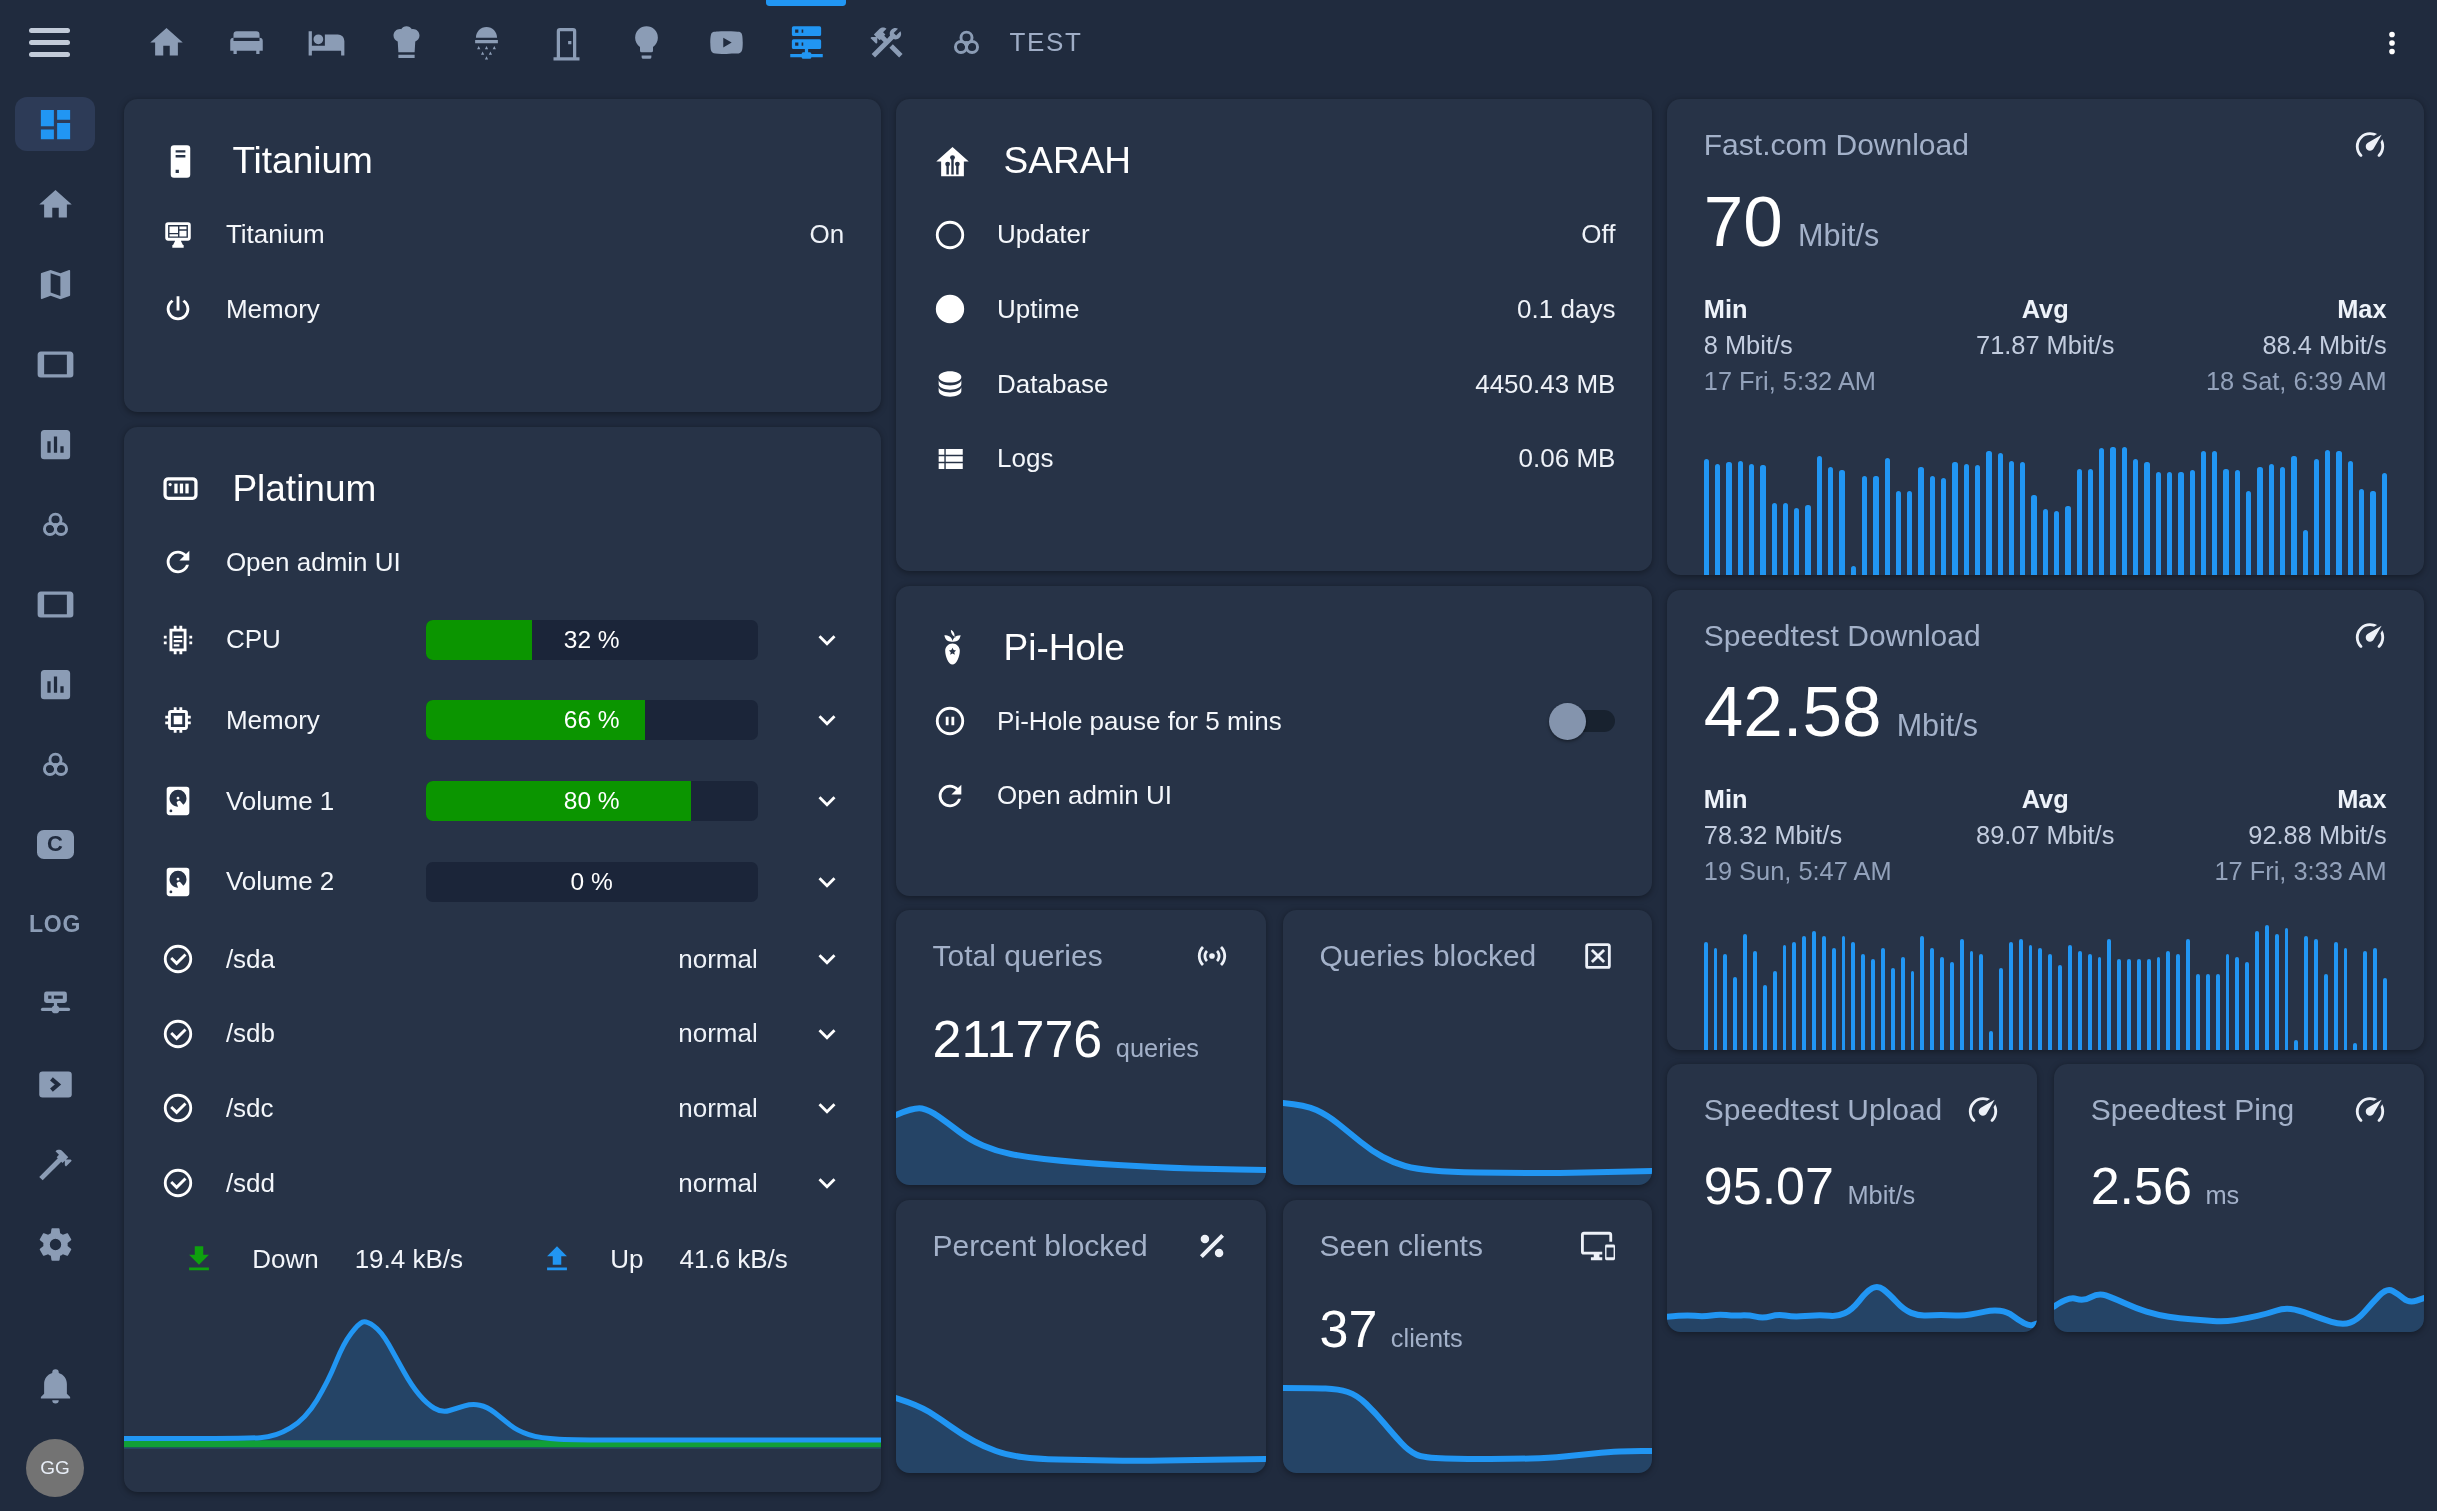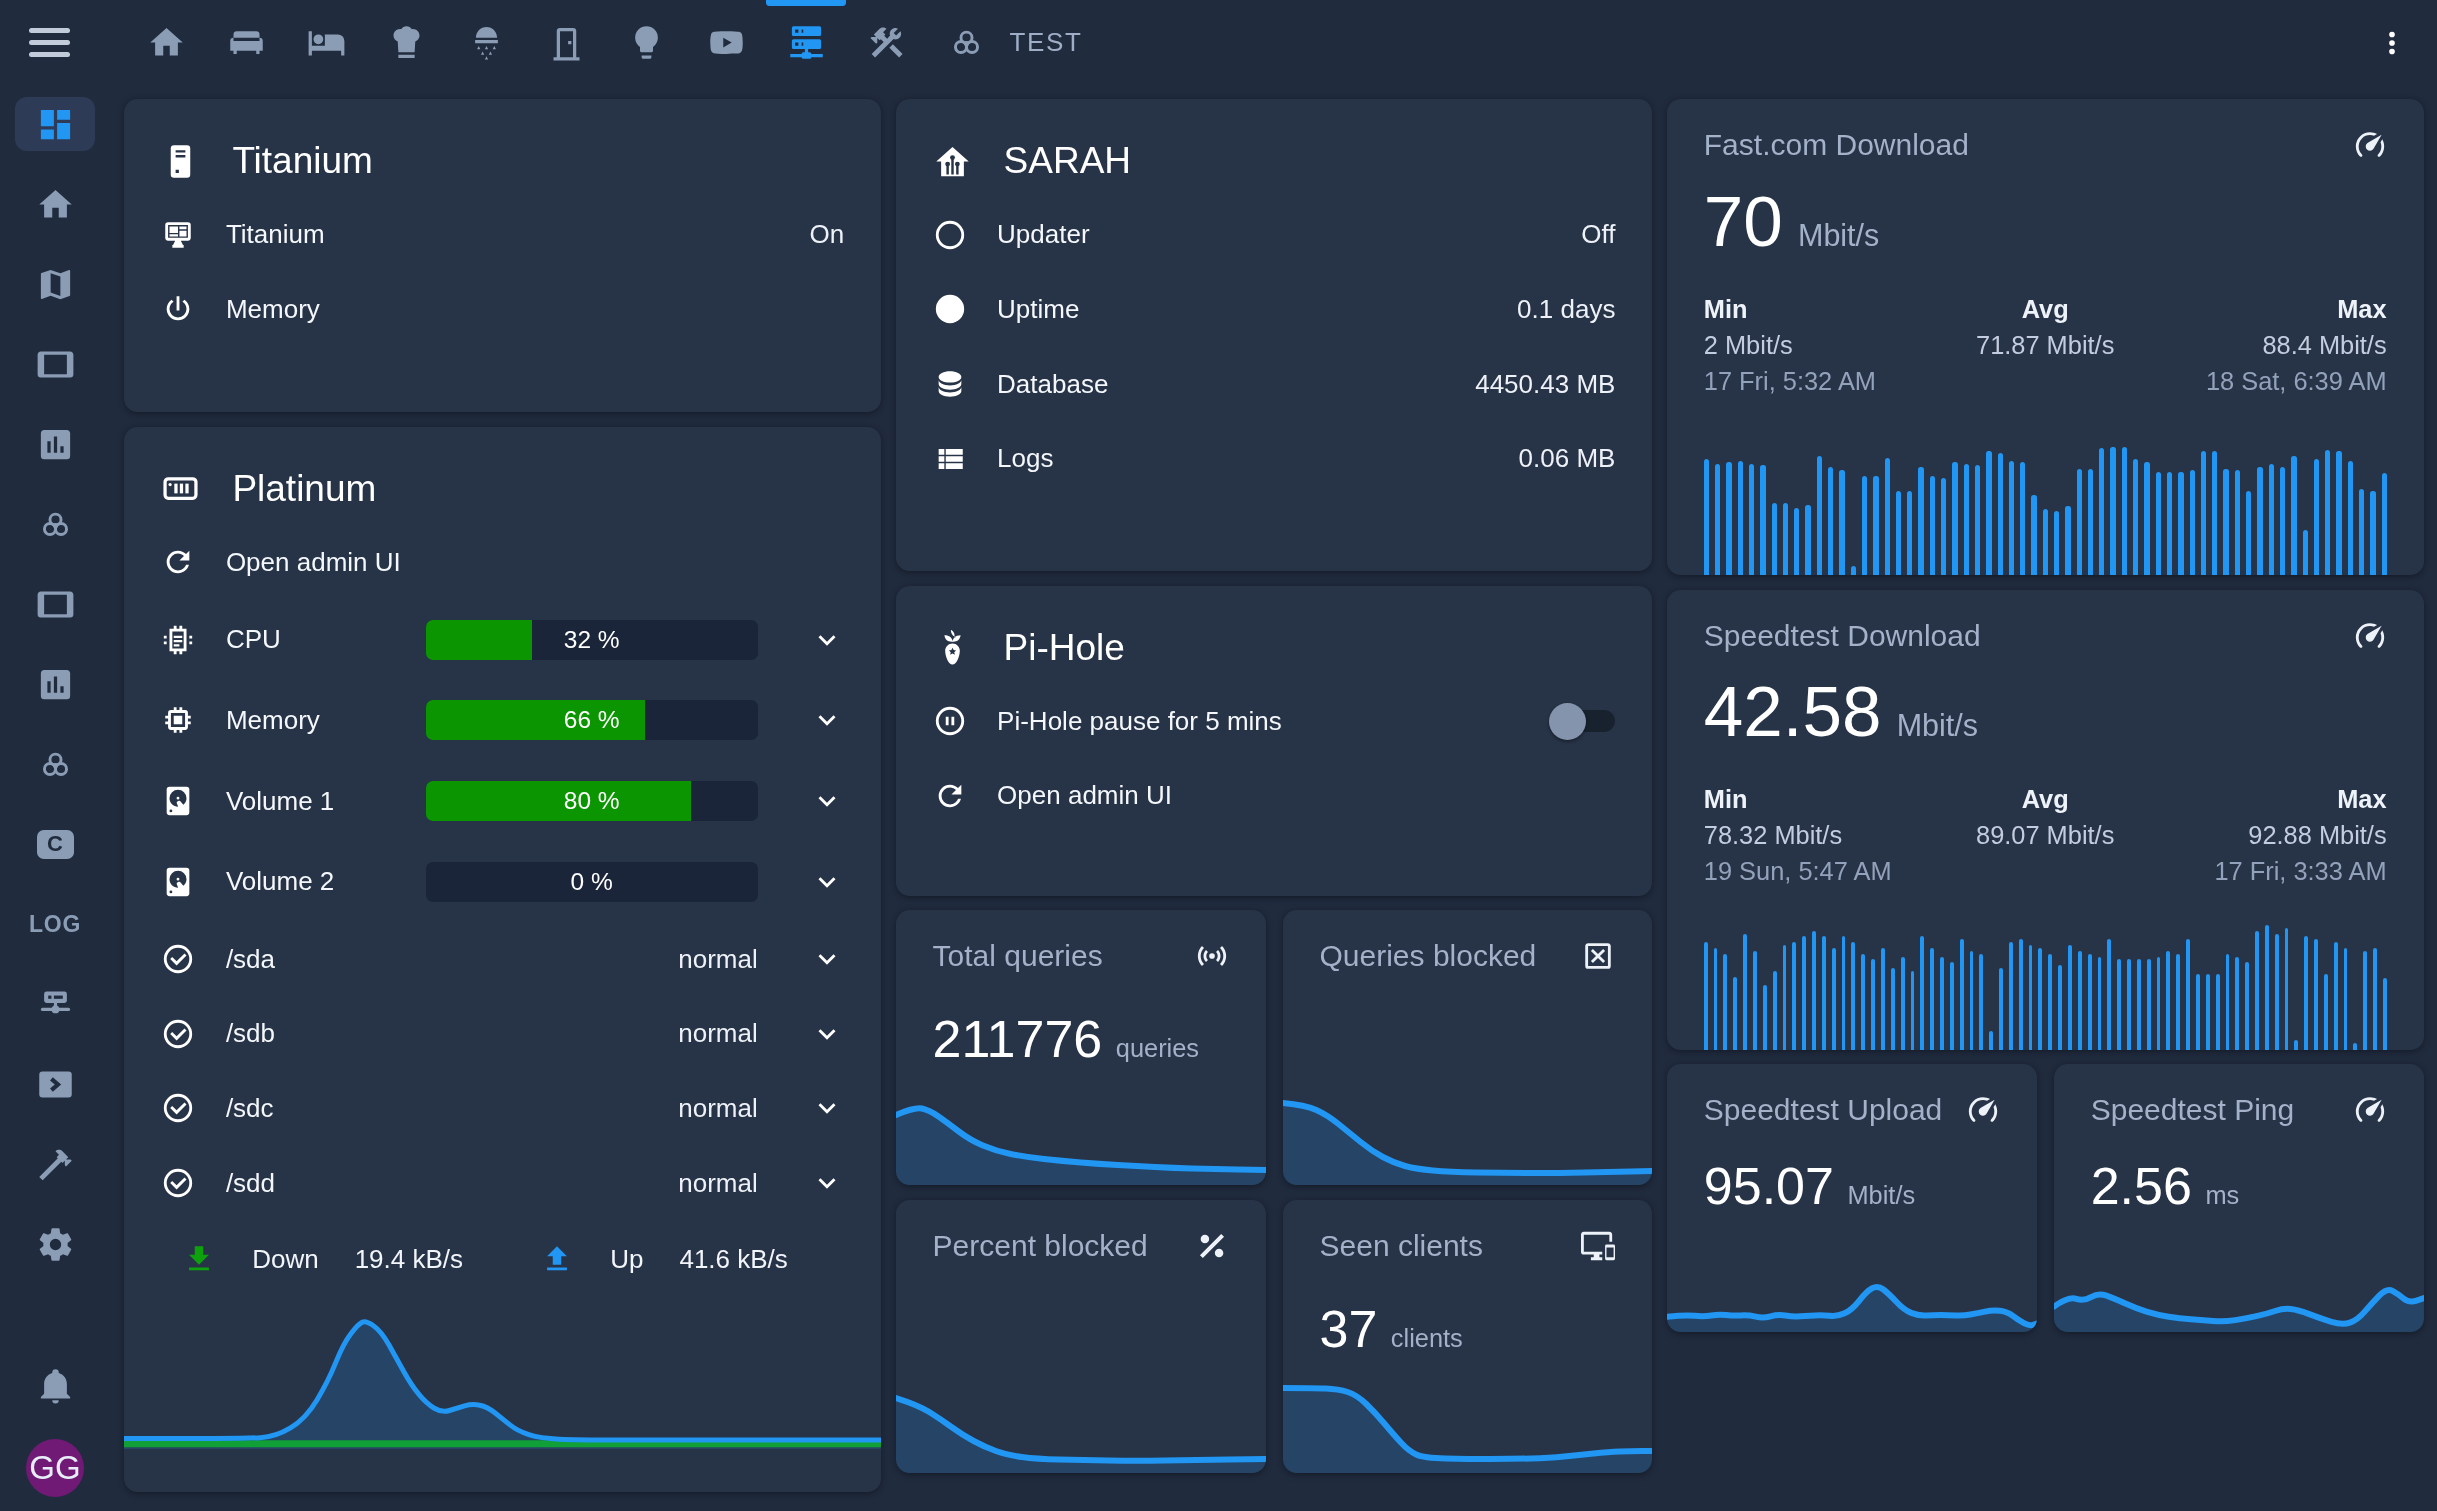--- a/index.html
+++ b/index.html
@@ -29,22 +29,22 @@
     display:flex; flex-direction:column; align-items:center; padding:12px 0 15.2px; }
   .side-item { width:80px; height:54px; display:flex; align-items:center;
     justify-content:center; color:#8b9cb5; border-radius:12px; cursor:pointer;
     margin-bottom:26px; flex:none; }
   .side-item.active { background:#2d3b57; color:#2196f3; }
   .badge-c { width:37px; height:29px; background:#8b9cb5; color:#202b3e;
     border-radius:6.8px; display:flex; align-items:center; justify-content:center;
     font-weight:bold; font-size:22px; }
   .log-text { font-size:23px; font-weight:bold; letter-spacing:0.8px; color:#8b9cb5; }
   .spacer { flex:1; }
-  .avatar { width:58px; height:58px; border-radius:50%; background:#701a75;
-    display:flex; align-items:center; justify-content:center; font-size:33px;
+  .avatar { width:58px; height:58px; border-radius:50%; background:#737373;
+    display:flex; align-items:center; justify-content:center; font-size:19px;
     color:#e8eef7; cursor:pointer; flex:none; }
 
   
   .main { position:absolute; left:110px; top:85px; width:2328px; height:1427px;
     padding:14.4px; display:grid; grid-template-columns:1fr 1fr 1fr; gap:14.4px;
     align-content:start; }
   .col { display:flex; flex-direction:column; gap:14.4px; min-width:0; }
   .card { background:#273347; border-radius:13.5px; padding:29px 37px;
     box-shadow:0 1.7px 6.8px rgba(0,0,0,.35); position:relative; overflow:hidden; }
 
@@ -607,21 +607,21 @@
             <path fill="currentColor" d="M12,16A3,3 0 0,1 9,13C9,11.88 9.61,10.9 10.5,10.39L20.21,4.77L14.68,14.35C14.18,15.33 13.17,16 12,16M12,3C13.81,3 15.5,3.5 16.97,4.32L14.87,5.53C14,5.19 13,5 12,5A8,8 0 0,0 4,13C4,15.21 4.89,17.21 6.34,18.65H6.35C6.74,19.04 6.74,19.67 6.35,20.06C5.96,20.45 5.32,20.45 4.93,20.07V20.07C3.12,18.26 2,15.76 2,13A10,10 0 0,1 12,3M22,13C22,15.76 20.88,18.26 19.07,20.07V20.07C18.68,20.45 18.05,20.45 17.66,20.06C17.27,19.67 17.27,19.04 17.66,18.65V18.65C19.11,17.2 20,15.21 20,13C20,12 19.81,11 19.46,10.1L20.67,8C21.5,9.5 22,11.18 22,13Z"></path>
           </svg>
       </div>
       <div class="speed-value">
         <span class="speed-num">70</span>
         <span class="speed-unit">Mbit/s</span>
       </div>
       <div class="mam">
         <div class="c">
           <div class="l">Min</div>
-          <div class="v">2 Mbit/s</div>
+          <div class="v">8 Mbit/s</div>
           <div class="t">17 Fri, 5:32 AM</div>
         </div>
         <div class="c center">
           <div class="l">Avg</div>
           <div class="v">71.87 Mbit/s</div>
         </div>
         <div class="c right">
           <div class="l">Max</div>
           <div class="v">88.4 Mbit/s</div>
           <div class="t">18 Sat, 6:39 AM</div>

